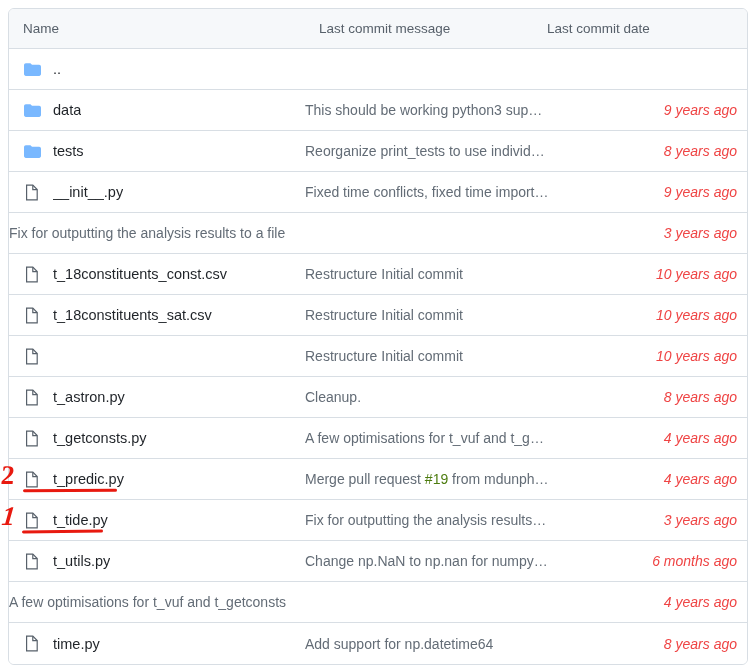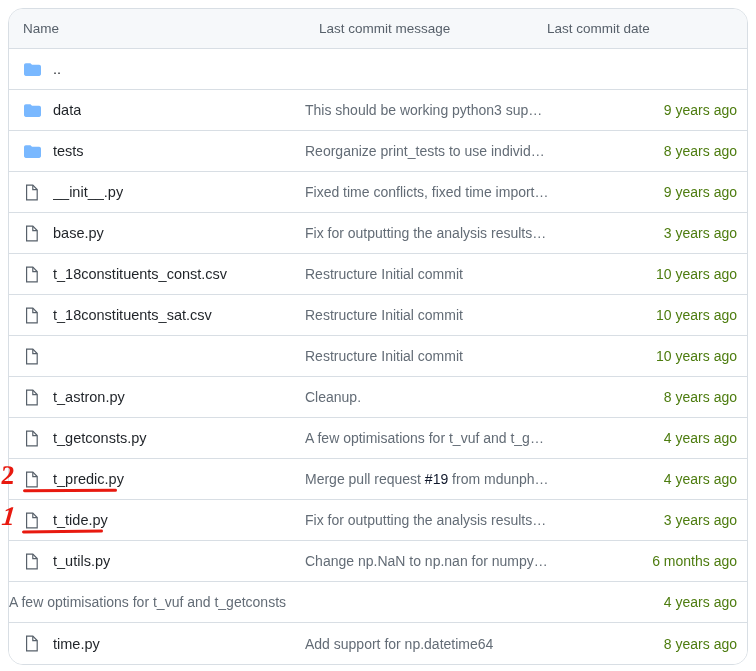--- a/index.html
+++ b/index.html
@@ -16,21 +16,21 @@
     position: relative;
   }
 
   
   #repo-file-table {
     position: absolute;
     left: 8px;
     top: 8px;
     width: 740px;
     border: 1px solid #d8dee4;
-    border-radius: 15px;
+    border-radius: 6px;
     box-sizing: border-box;
     background: #ffffff;
     overflow: hidden;
   }
 
   .table-head {
     display: flex;
     align-items: center;
     height: 40px;
     background: #f6f8fa;
@@ -88,30 +88,31 @@
   .cell-message {
     flex: 1 1 auto;
     min-width: 0;
     font-size: 14px;
     color: #636c76;
     white-space: nowrap;
     overflow: hidden;
     text-overflow: ellipsis;
     padding-right: 8px;
   }
-  .cell-message .pr-link { color: #0f172a; text-align: right; }
+  .cell-message .pr-link { color: #4d7c0f; text-align: right; }
 
   .cell-date {
     flex: 0 0 190px;
     text-align: right;
     padding-right: 10px;
     box-sizing: border-box;
     font-size: 14px;
-    color: #4d7c0f;
+    color: #ef4444;
     white-space: nowrap;
+    font-style: italic;
   }
 
   
   .annotation-layer {
     position: absolute;
     left: 0; top: 0;
     width: 756px; height: 671px;
     pointer-events: none;
   }
   .hand-number {
@@ -208,29 +209,20 @@
               <path fill="none" stroke="#57606a" stroke-width="1.2" d="M2.6 1.1h6.2l4.4 4.4v10.4H2.6z"></path>
               <path fill="none" stroke="#57606a" stroke-width="1.2" d="M8.8 1.2v4.4h4.3"></path>
             </svg>
           </span>
           <span class="name-text">__init__.py</span>
         </div>
         <div class="cell-message">Fixed time conflicts, fixed time imports, fixed p…</div>
         <div class="cell-date">9 years ago</div>
       </div>
       <div class="row">
-        <div class="cell-name">
-          <span class="icon-wrap">
-            <svg width="16" height="17" viewBox="0 0 16 17" aria-hidden="true">
-              <path fill="none" stroke="#57606a" stroke-width="1.2" d="M2.6 1.1h6.2l4.4 4.4v10.4H2.6z"></path>
-              <path fill="none" stroke="#57606a" stroke-width="1.2" d="M8.8 1.2v4.4h4.3"></path>
-            </svg>
-          </span>
-          <span class="name-text">base.py</span>
-        </div>
         <div class="cell-message">Fix for outputting the analysis results to a file</div>
         <div class="cell-date">3 years ago</div>
       </div>
       <div class="row">
         <div class="cell-name">
           <span class="icon-wrap">
             <svg width="16" height="17" viewBox="0 0 16 17" aria-hidden="true">
               <path fill="none" stroke="#57606a" stroke-width="1.2" d="M2.6 1.1h6.2l4.4 4.4v10.4H2.6z"></path>
               <path fill="none" stroke="#57606a" stroke-width="1.2" d="M8.8 1.2v4.4h4.3"></path>
             </svg>

